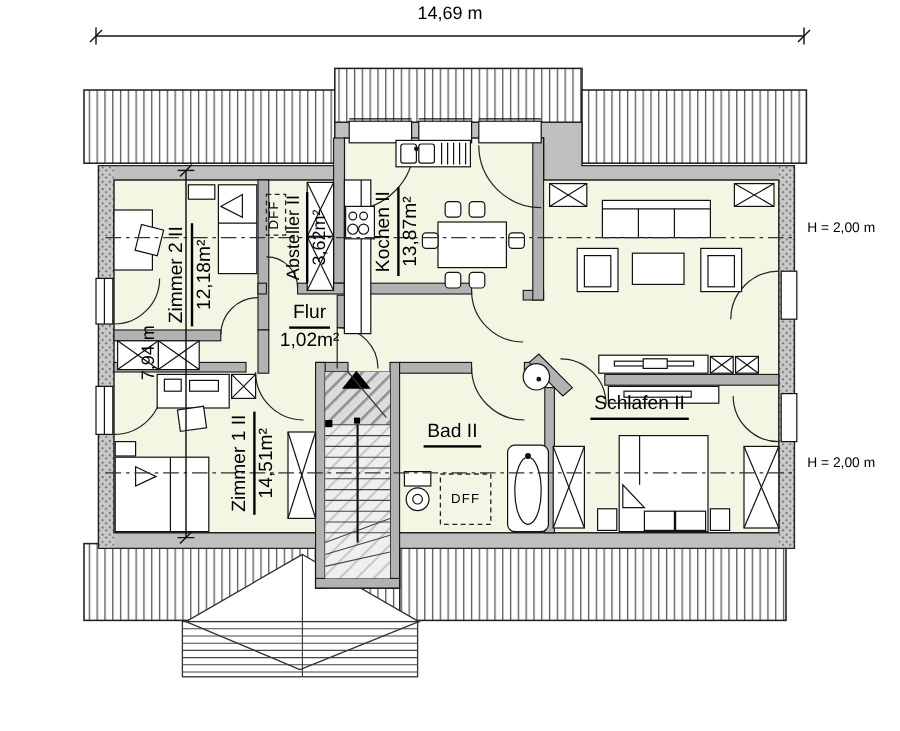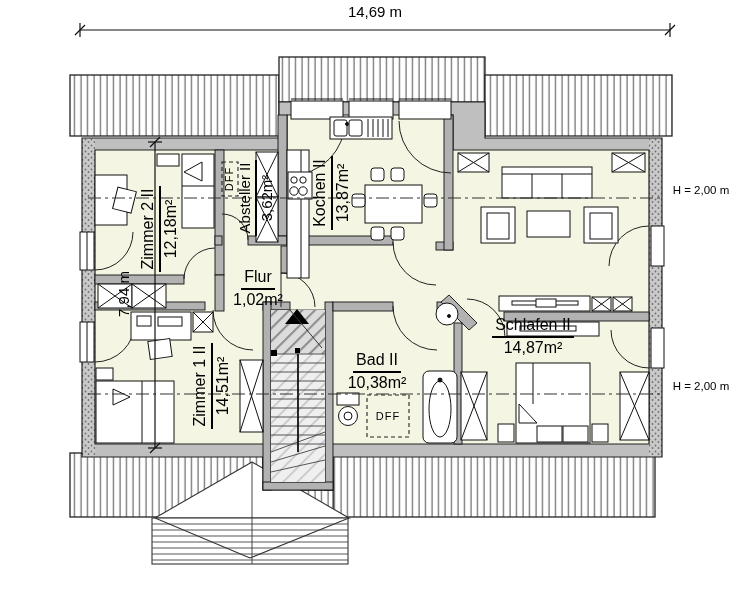--- a/index.html
+++ b/index.html
@@ -362,33 +362,31 @@
   <span class="ar">12,18m²</span>
 </div>
 <div class="lbl room-lbl rot" style="left:181px;top:178px;width:150px;height:40px;font-size:15px;">
   <span class="nm">Absteller II</span>
   <span class="ar">3,62m²</span>
 </div>
 <div class="lbl room-lbl rot" style="left:256px;top:173px;width:150px;height:40px;">
   <span class="nm">Kochen II</span>
   <span class="ar">13,87m²</span>
 </div>
-<div class="lbl room-lbl" style="left:213px;top:268px;width:90px;">
+<div class="lbl room-lbl" style="left:213px;top:252px;width:90px;">
   <span class="nm">Flur</span>
   <span class="ar">1,02m²</span>
 </div>
 <div class="lbl room-lbl rot" style="left:136px;top:366px;width:150px;height:40px;">
   <span class="nm">Zimmer 1 II</span>
   <span class="ar">14,51m²</span>
 </div>
 <div class="lbl room-lbl" style="left:322px;top:351px;width:110px;text-align:center;">
   <span class="nm">Bad II</span>
-  <span class="ar">10,38m²</span>
-</div>
-<div class="lbl room-lbl" style="left:463px;top:316px;width:140px;">
+</div>
+<div class="lbl room-lbl" style="left:463px;top:328px;width:140px;">
   <span class="nm">Schlafen II</span>
-  <span class="ar">14,87m²</span>
 </div>
 
 <div class="lbl dff-lbl rot" style="left:208px;top:172px;width:44px;height:14px;">DFF</div>
 <div class="lbl dff-lbl" style="left:368px;top:410px;width:40px;">DFF</div>
 
 </div>
 
 </body></html>

